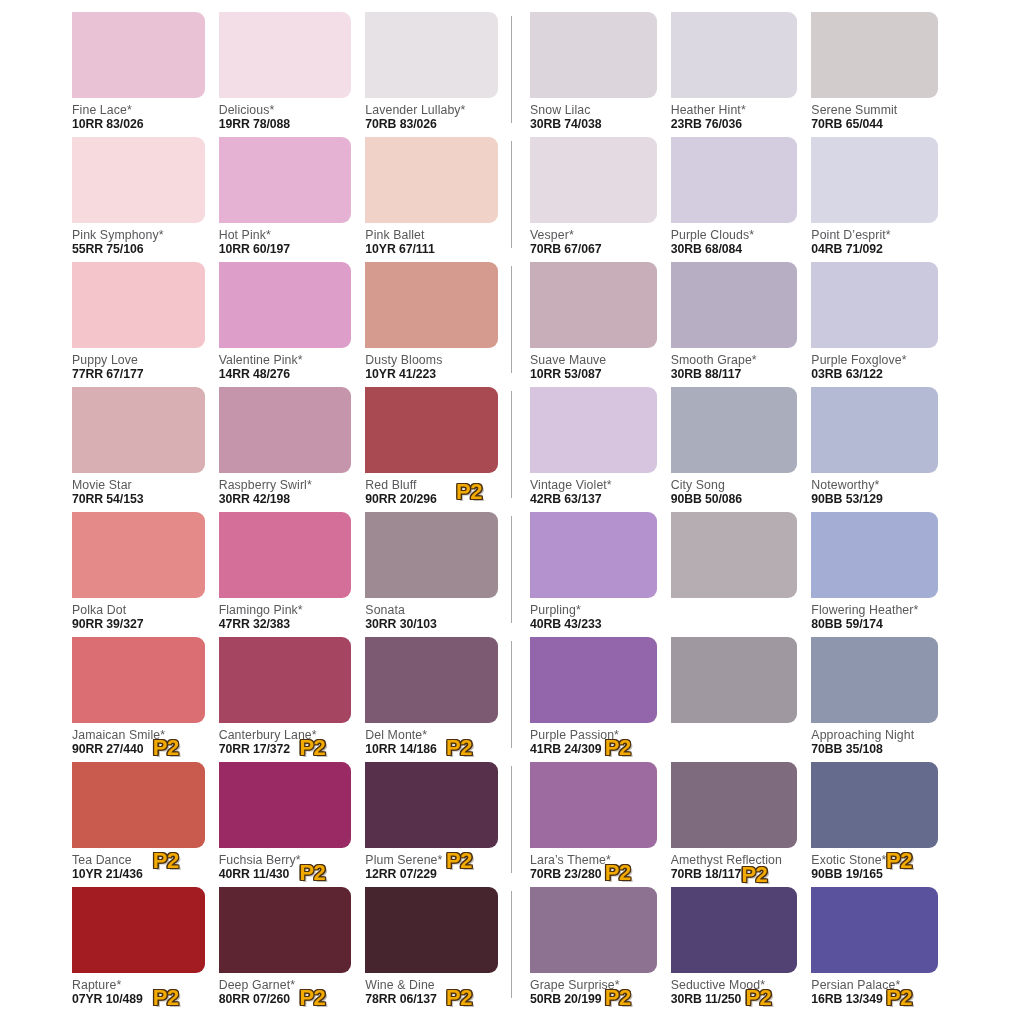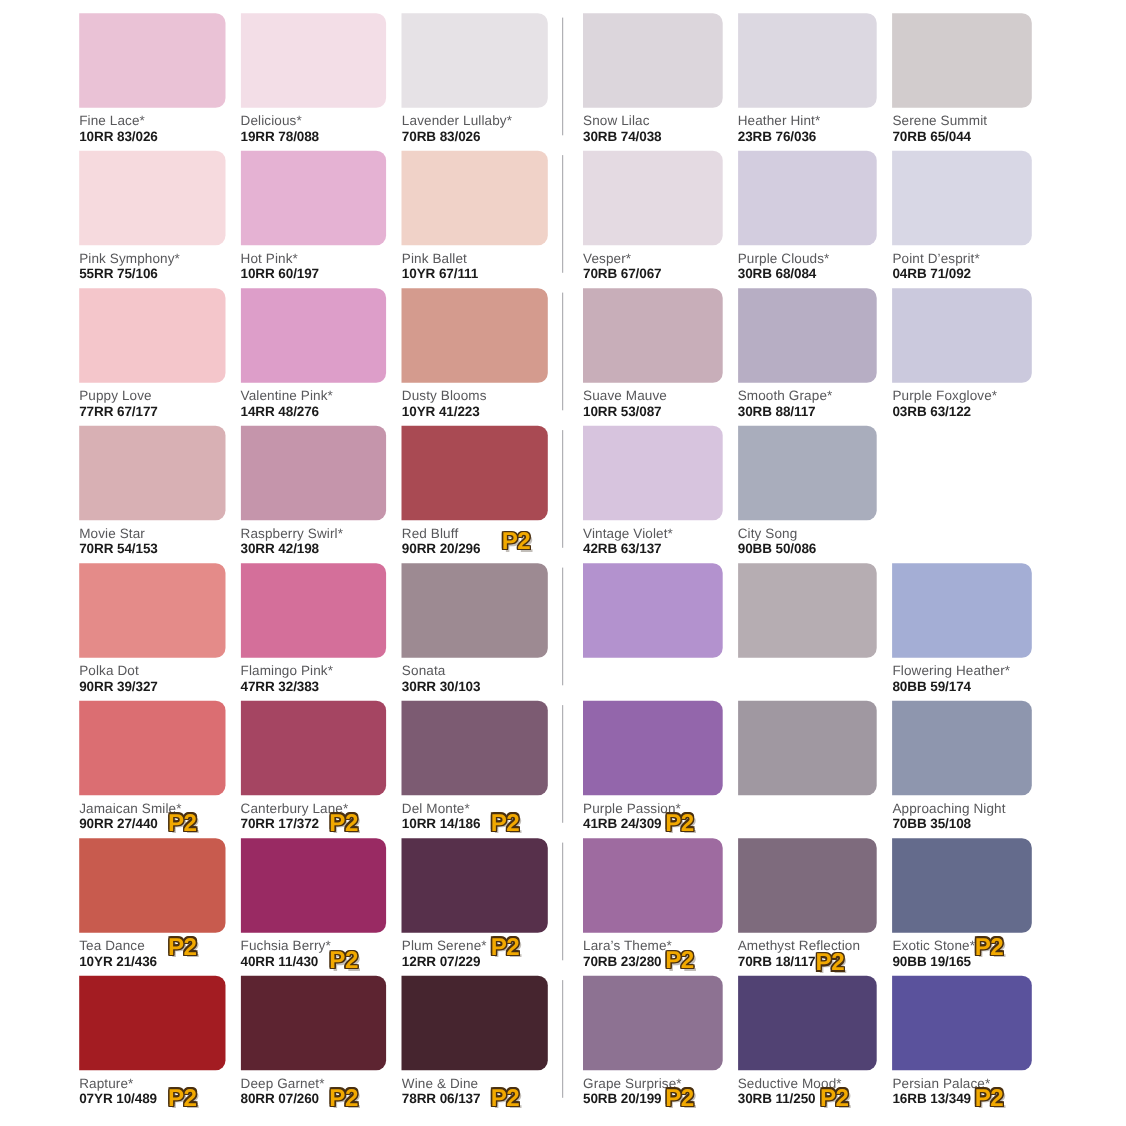--- a/index.html
+++ b/index.html
@@ -290,20 +290,27 @@
             <div class="ccode">42RB 63/137</div>
           </div>
         </div>
         <div class="cell">
           <div class="chip" style="background: rgb(169, 173, 188);"></div>
           <div class="caption">
             <div class="cname">City Song</div>
             <div class="ccode">90BB 50/086</div>
           </div>
         </div>
+        <div class="cell">
+          <div class="chip" style="background: rgb(181, 186, 212);"></div>
+          <div class="caption">
+            <div class="cname">Noteworthy*</div>
+            <div class="ccode">90BB 53/129</div>
+          </div>
+        </div>
       </div>
       <div class="half left">
         <div class="cell first">
           <div class="chip" style="background: rgb(228, 139, 137);"></div>
           <div class="caption">
             <div class="cname">Polka Dot</div>
             <div class="ccode">90RR 39/327</div>
           </div>
         </div>
         <div class="cell">
@@ -317,20 +324,24 @@
           <div class="chip" style="background: rgb(157, 138, 146);"></div>
           <div class="caption">
             <div class="cname">Sonata</div>
             <div class="ccode">30RR 30/103</div>
           </div>
         </div>
       </div>
       <div class="half right">
         <div class="cell first">
           <div class="chip" style="background: rgb(179, 146, 206);"></div>
+          <div class="caption">
+            <div class="cname">Purpling*</div>
+            <div class="ccode">40RB 43/233</div>
+          </div>
         </div>
         <div class="cell">
           <div class="chip" style="background: rgb(182, 173, 178);"></div>
         </div>
         <div class="cell">
           <div class="chip" style="background: rgb(164, 174, 213);"></div>
           <div class="caption">
             <div class="cname">Flowering Heather*</div>
             <div class="ccode">80BB 59/174</div>
           </div>

